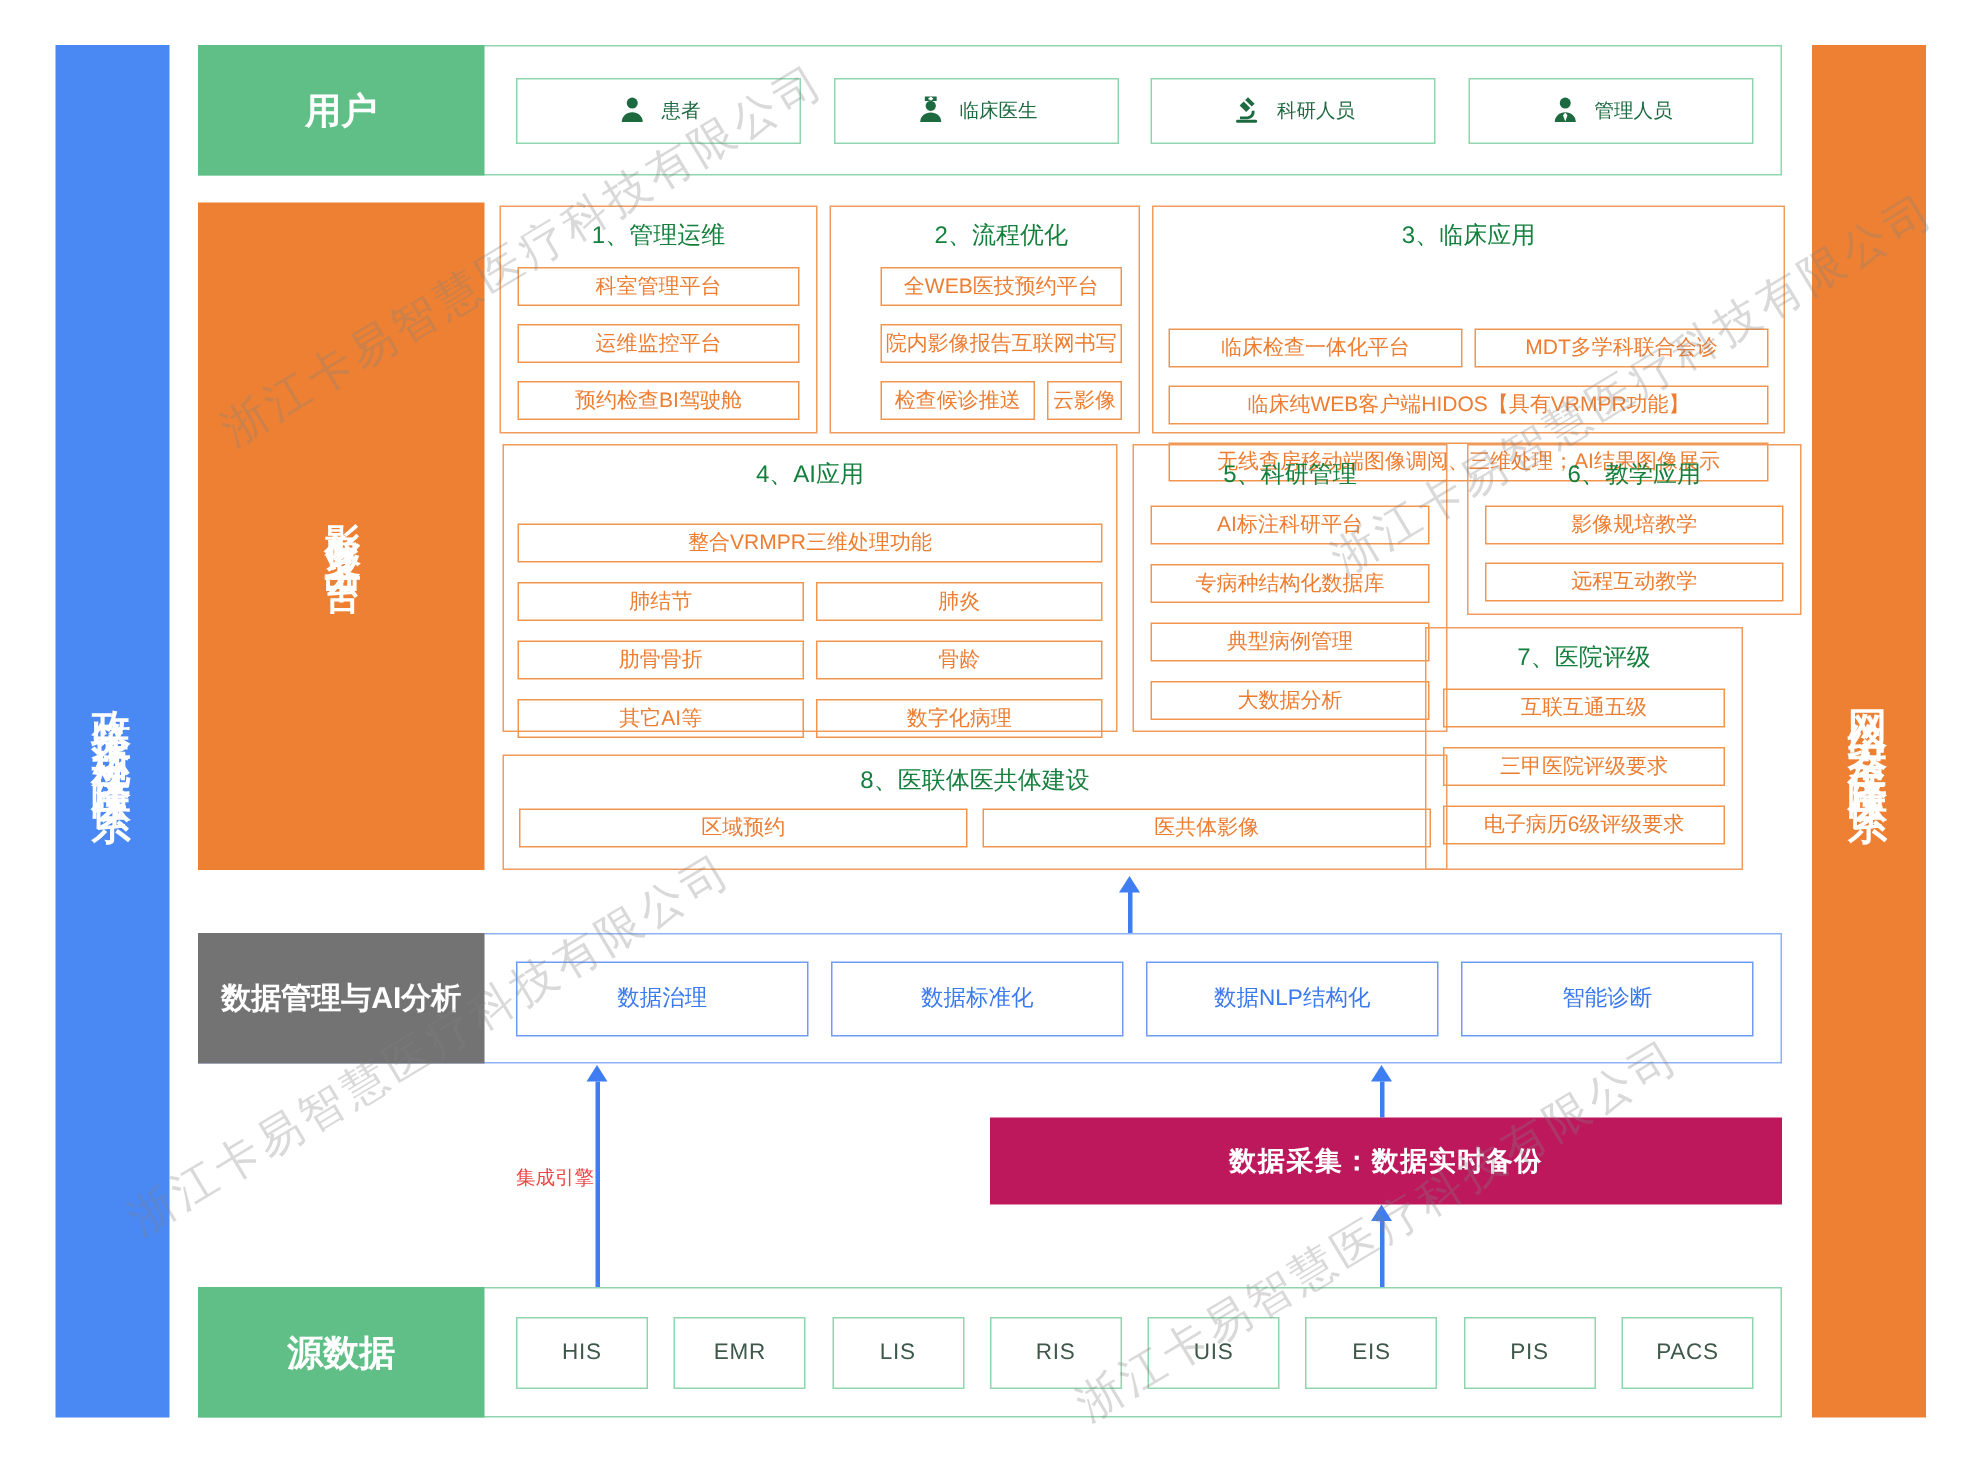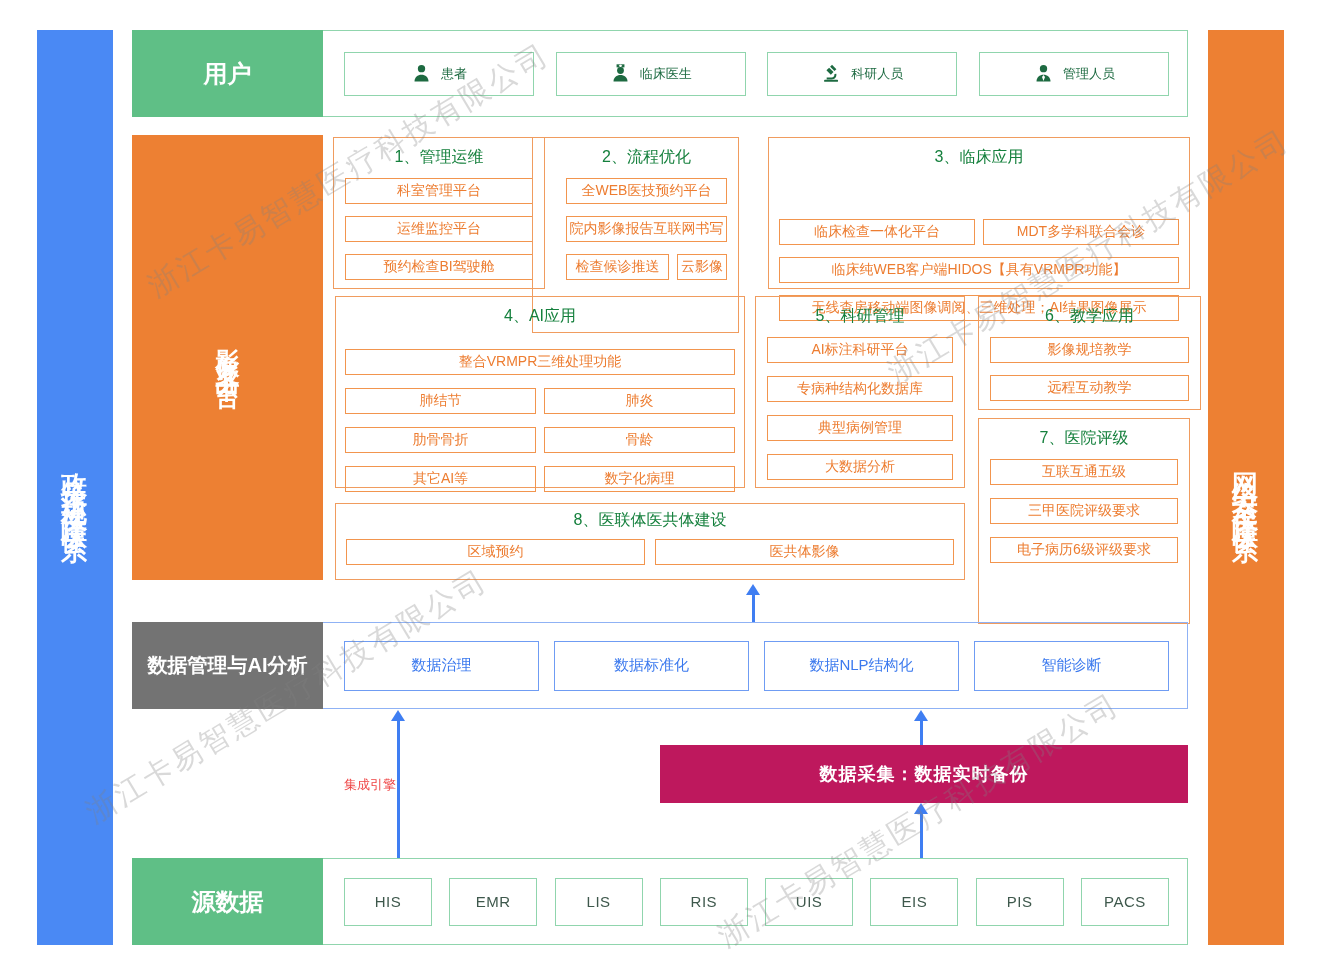--- a/index.html
+++ b/index.html
@@ -46,29 +46,29 @@
 
   
   .group{position:absolute;border:1px solid #f09c5f;box-sizing:border-box;display:flex;flex-direction:column;}
   .gtitle{text-align:center;color:#15803d;font-size:16px;padding:9px 0 10px;}
   .gbody{display:flex;flex-direction:column;gap:12px;padding:0 11px;}
   .gitem{border:1px solid #f2954e;color:#ed7d31;font-size:14px;height:26px;flex:0 0 auto;
          display:flex;align-items:center;justify-content:center;box-sizing:border-box;}
   .grow{display:flex;gap:8px;} .grow .gitem{flex:1;}
   .grow .f2{flex:2.1;} .grow .f1{flex:1;}
   .g1{left:333px;top:137px;width:212px;height:152px;}
-  .g2{left:532px;top:137px;width:207px;height:196px;padding-left:22px;}
+  .g2{left:553px;top:137px;width:207px;height:152px;padding-left:22px;}
   .g3{left:768px;top:137px;width:422px;height:152px;gap:41px;}
   .g3 .gbody{padding:0 10px;}
   .g4{left:335px;top:296px;width:410px;height:192px;}
   .g4 .gbody{padding:12px 9px;gap:13px;}
   .g5{left:755px;top:296px;width:210px;height:192px;}
   .g5 .gbody{gap:13px;}
   .g6{left:978px;top:296px;width:223px;height:114px;}
-  .g7{left:978px;top:418px;width:212px;height:206px;}
+  .g7{left:950px;top:418px;width:212px;height:162px;}
   .g7 .gbody{gap:13px;}
   .g8{left:335px;top:503px;width:630px;height:77px;}
   .g8 .gtitle{padding:6px 0 8px;}
   .g8 .gbody{padding:0 10px;} .g8 .grow{gap:10px;}
 
   
   .collect{position:absolute;left:660px;top:745px;width:528px;height:58px;background:#be185d;
            color:#fff;font-weight:bold;font-size:18px;letter-spacing:1px;
            display:flex;align-items:center;justify-content:center;}
   .engine{position:absolute;left:344px;top:776px;font-size:13px;color:#ef4444;}

